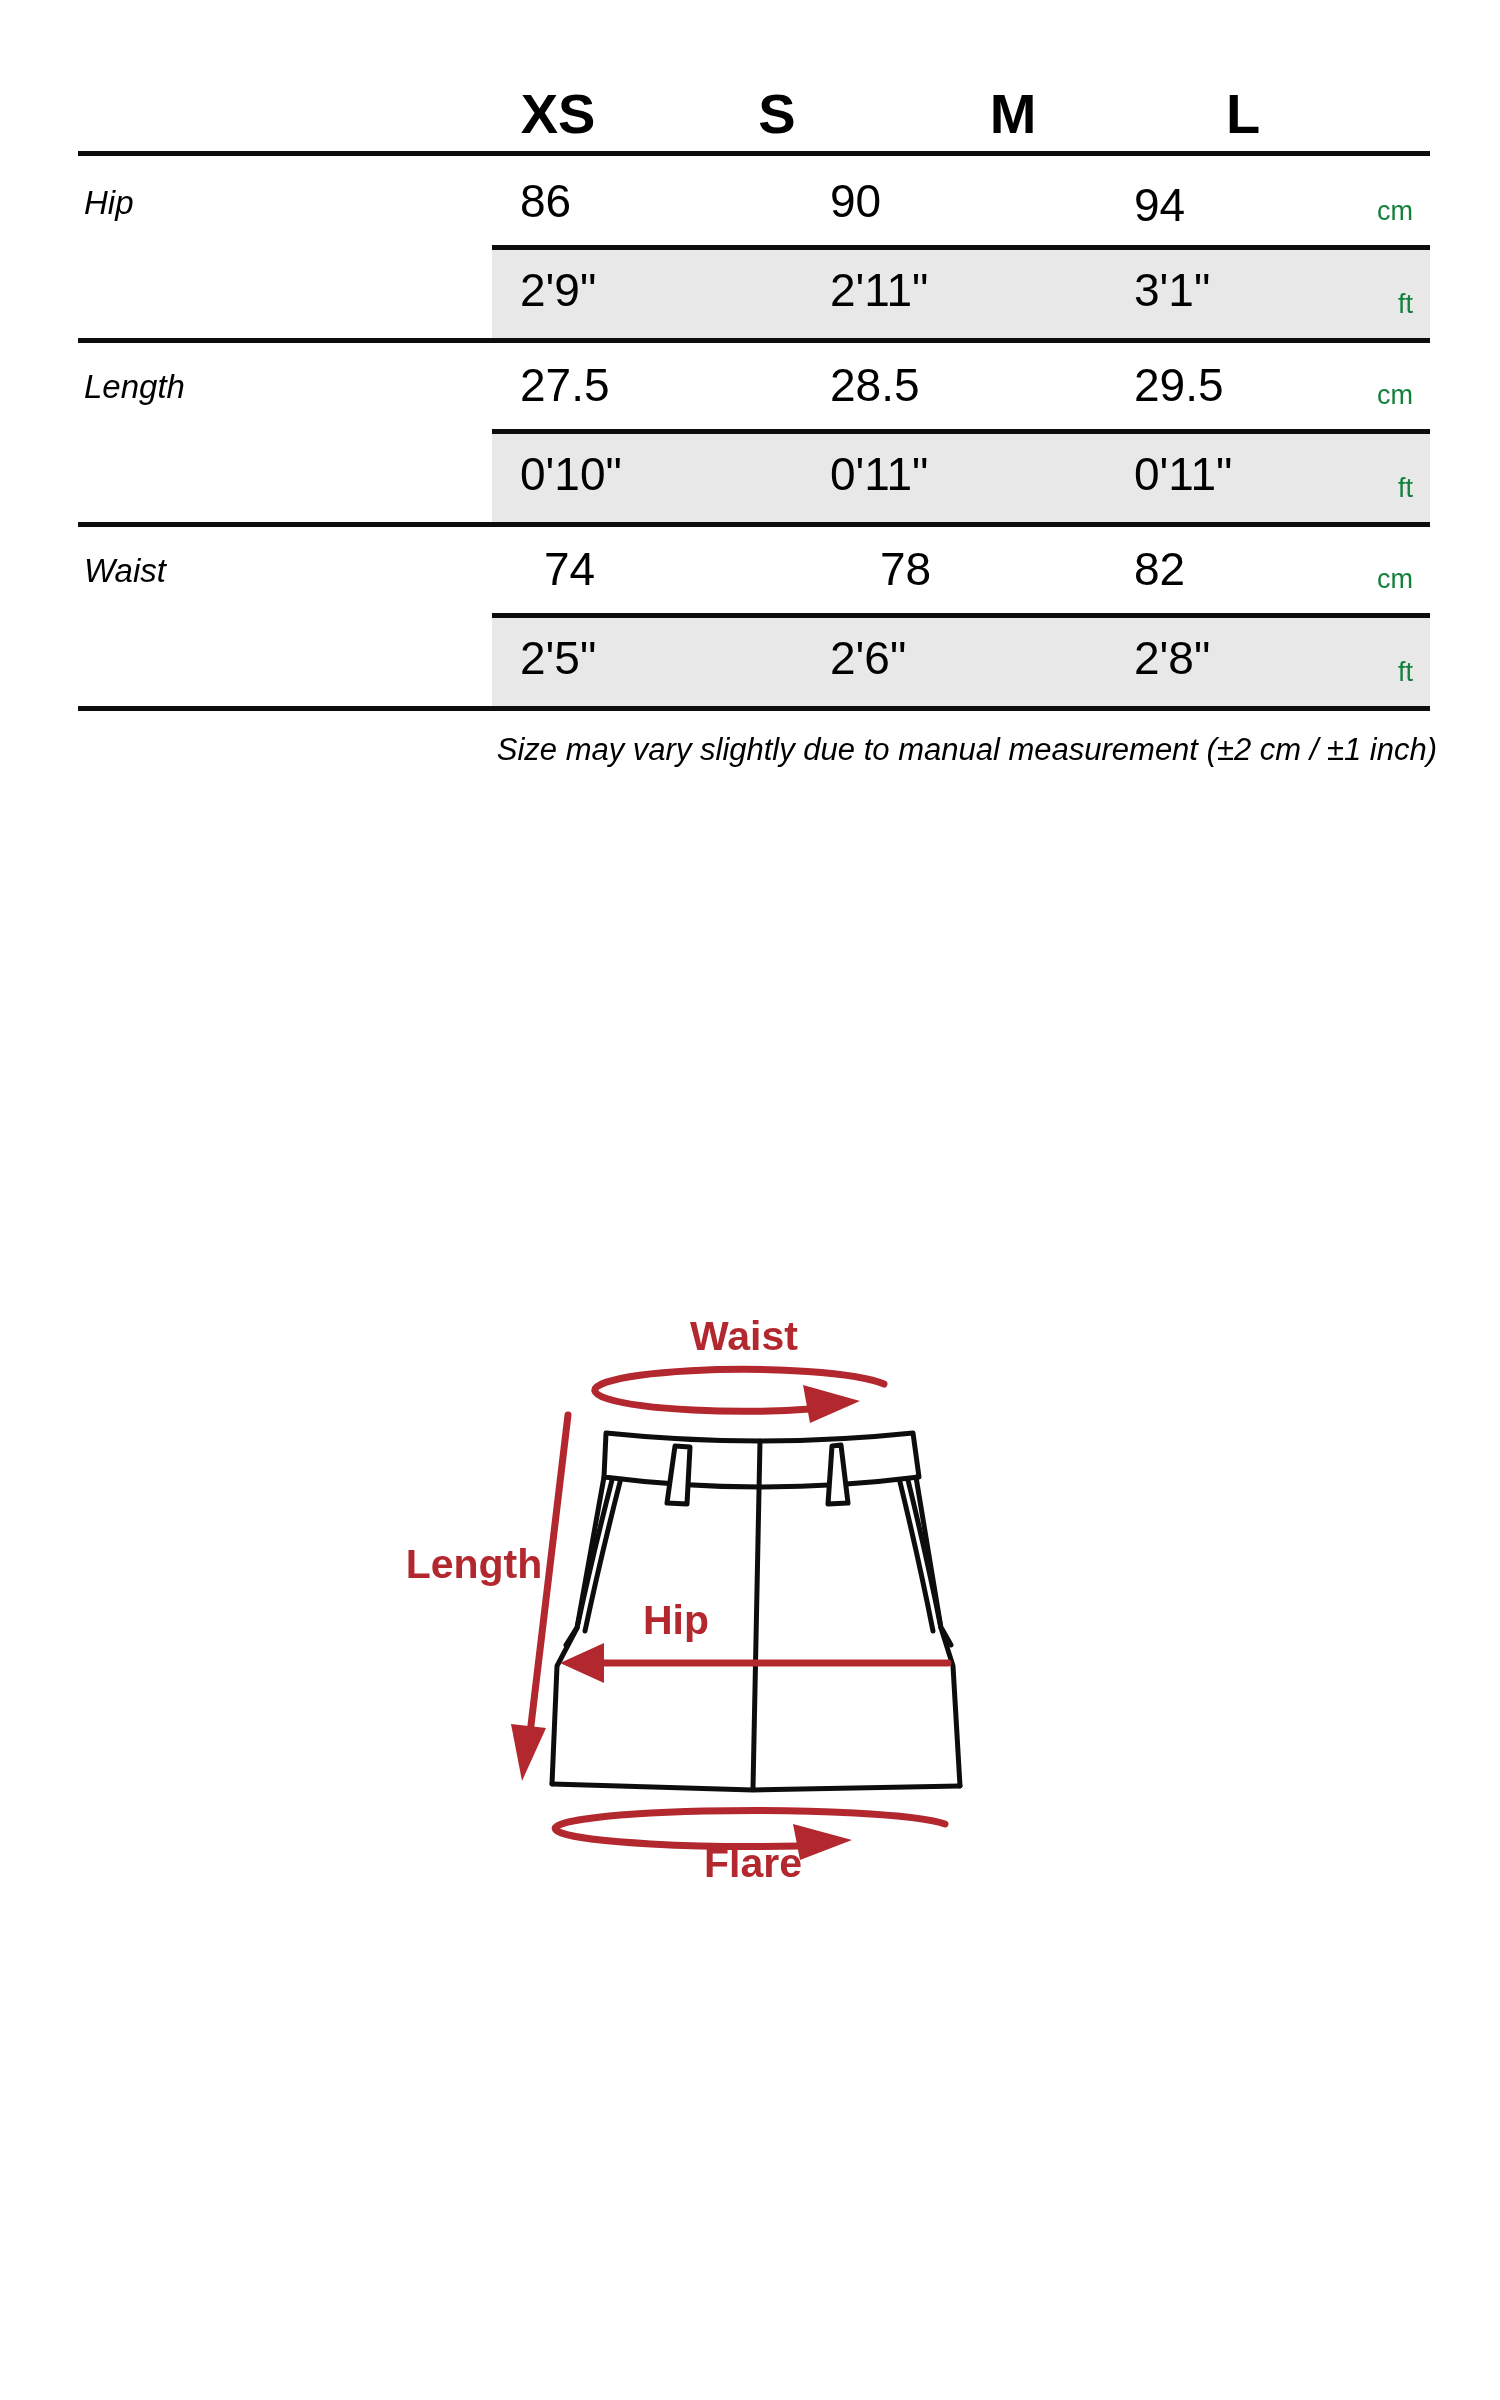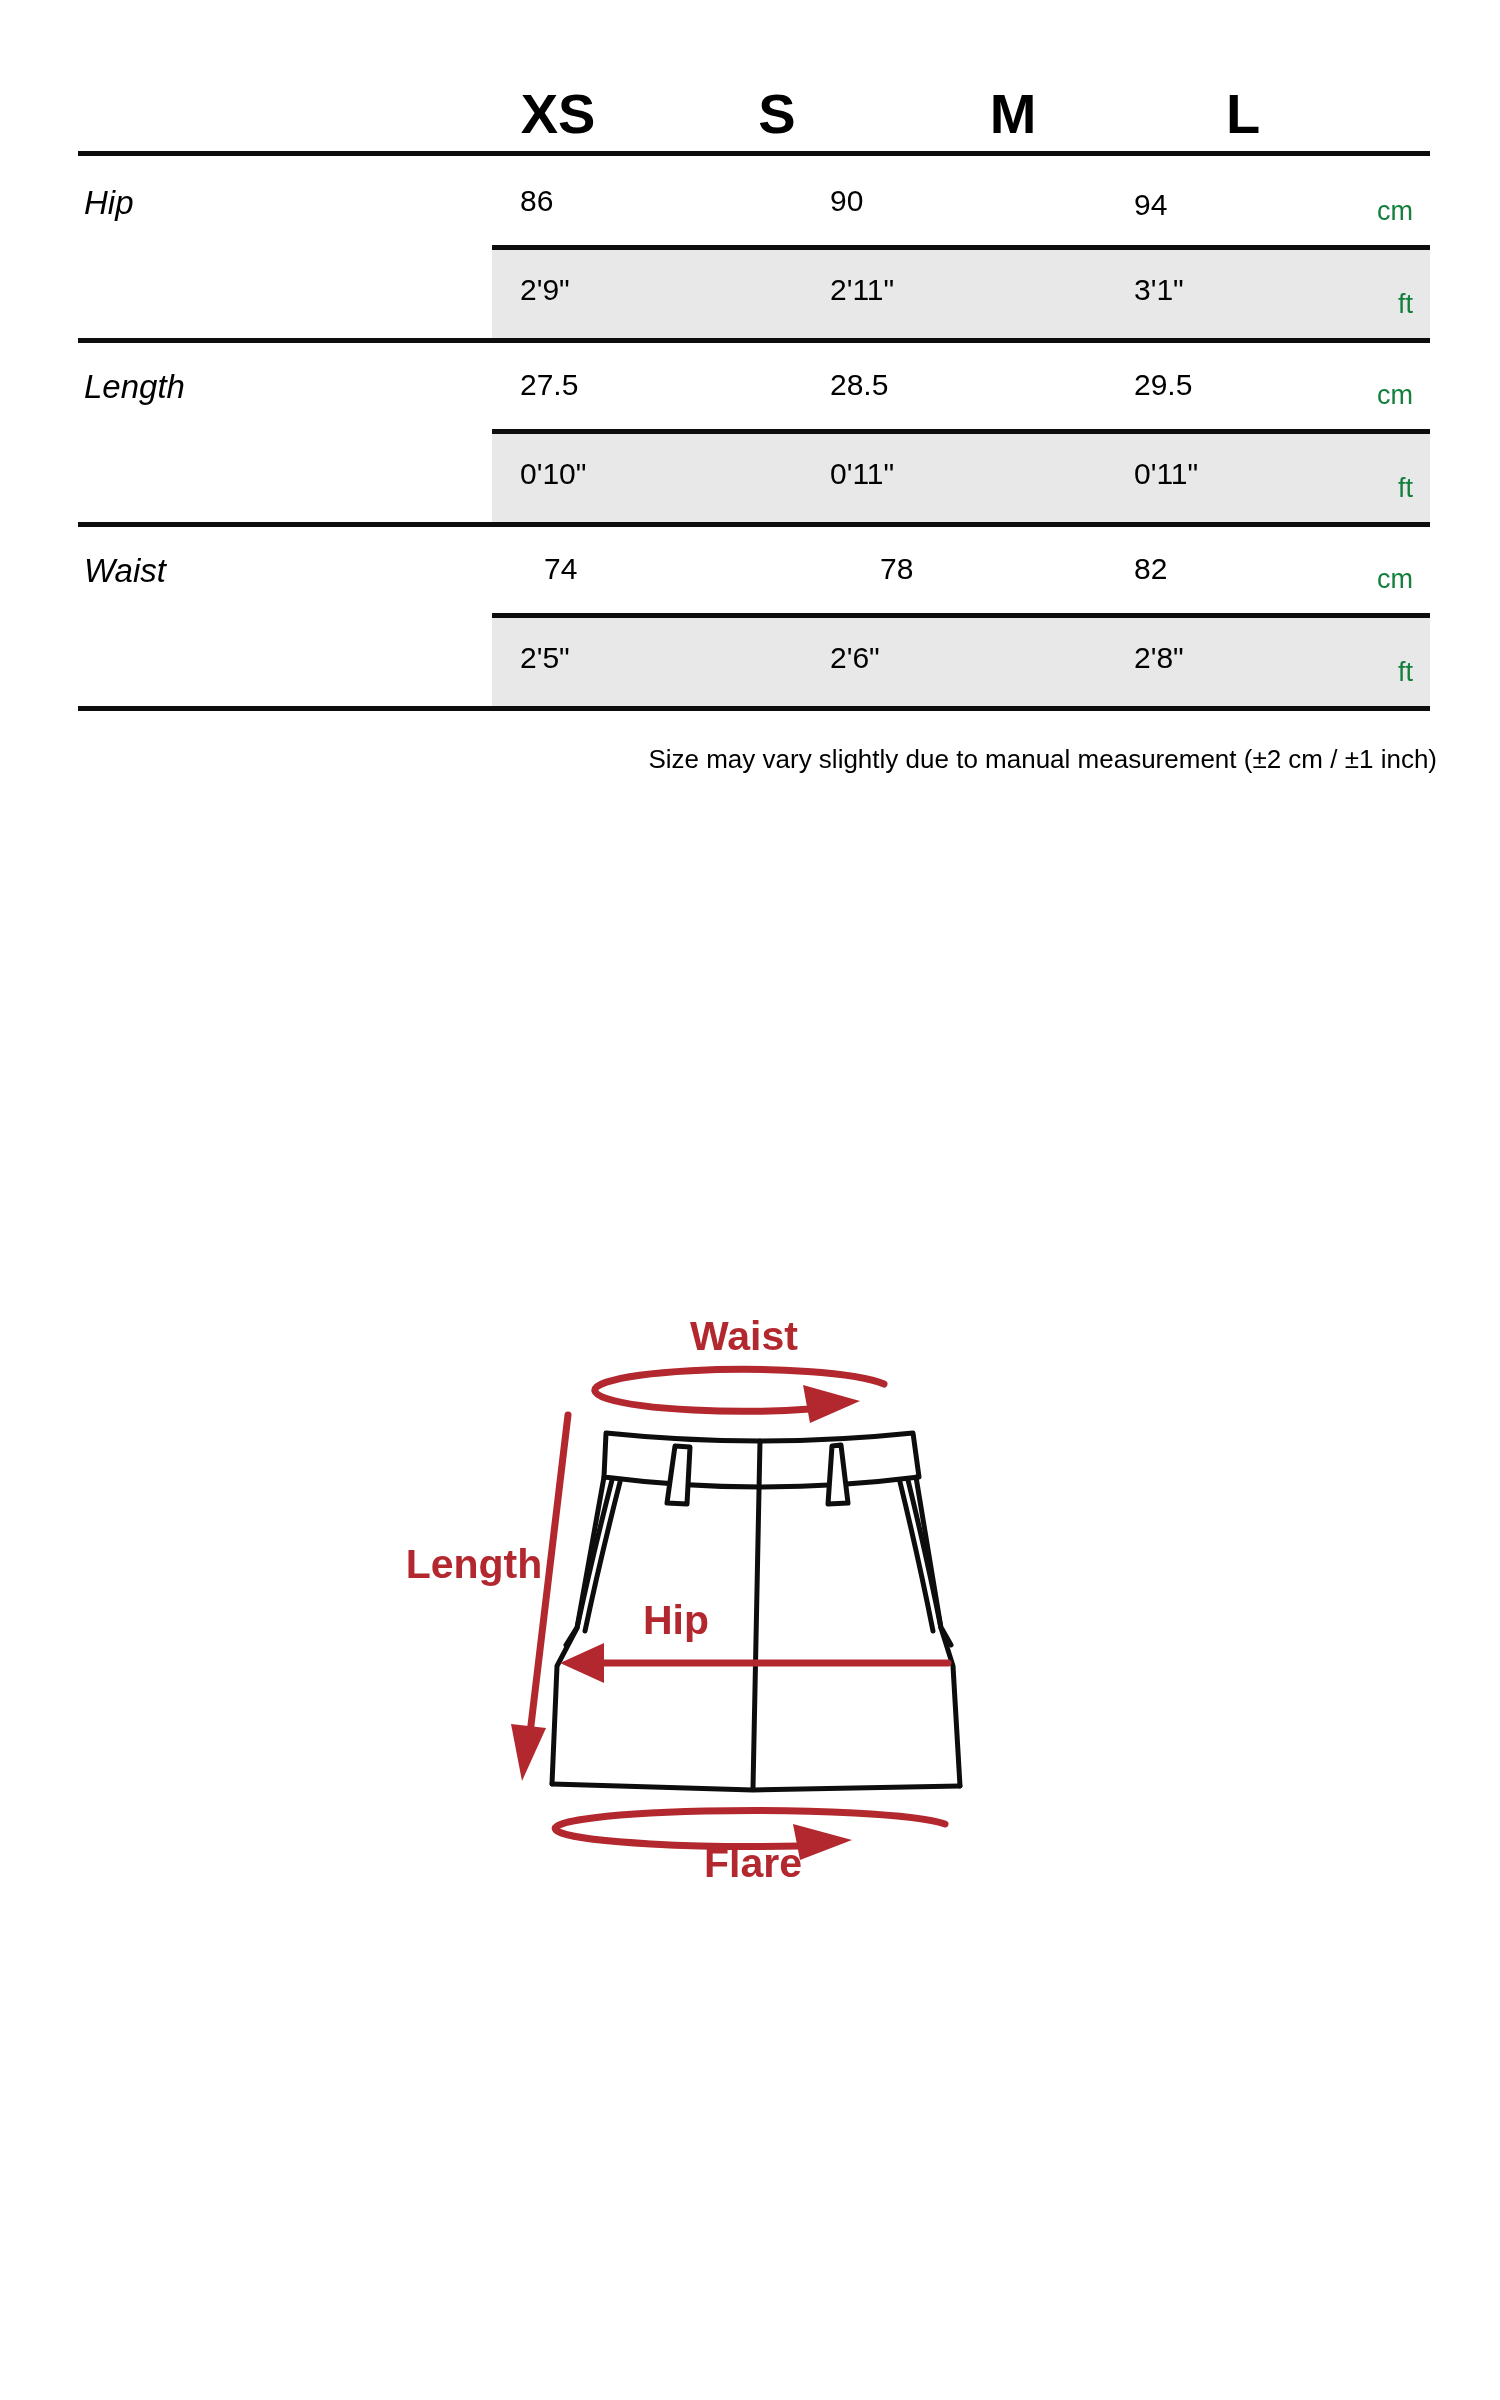--- a/index.html
+++ b/index.html
@@ -24,33 +24,32 @@
     position:absolute;left:492px;width:938px;height:88px;
     background:#e8e8e8;border-top:5px solid #0d0d0d;
   }
   .rowlabel{
     position:absolute;left:84px;
     font-size:33px;font-style:italic;line-height:40px;
     white-space:nowrap;
   }
   .val{
     position:absolute;
-    font-size:30px;line-height:40px;
+    font-size:46px;line-height:40px;
     white-space:nowrap;
   }
   .unit{
     position:absolute;right:94px;
     font-size:27px;line-height:30px;color:#15803d;
     white-space:nowrap;
   }
   .note{
     position:absolute;top:732px;right:70px;
-    font-size:26px;line-height:36px;
+    font-size:31px;font-style:italic;line-height:36px;
     white-space:nowrap;
-    margin-top:9px;
   }
   .diagram{position:absolute;left:0;top:1280px;}
   svg text{font-family:"Liberation Sans",sans-serif;}
 </style>
 </head>
 <body>
 
 <div class="page">
 
   <div>

